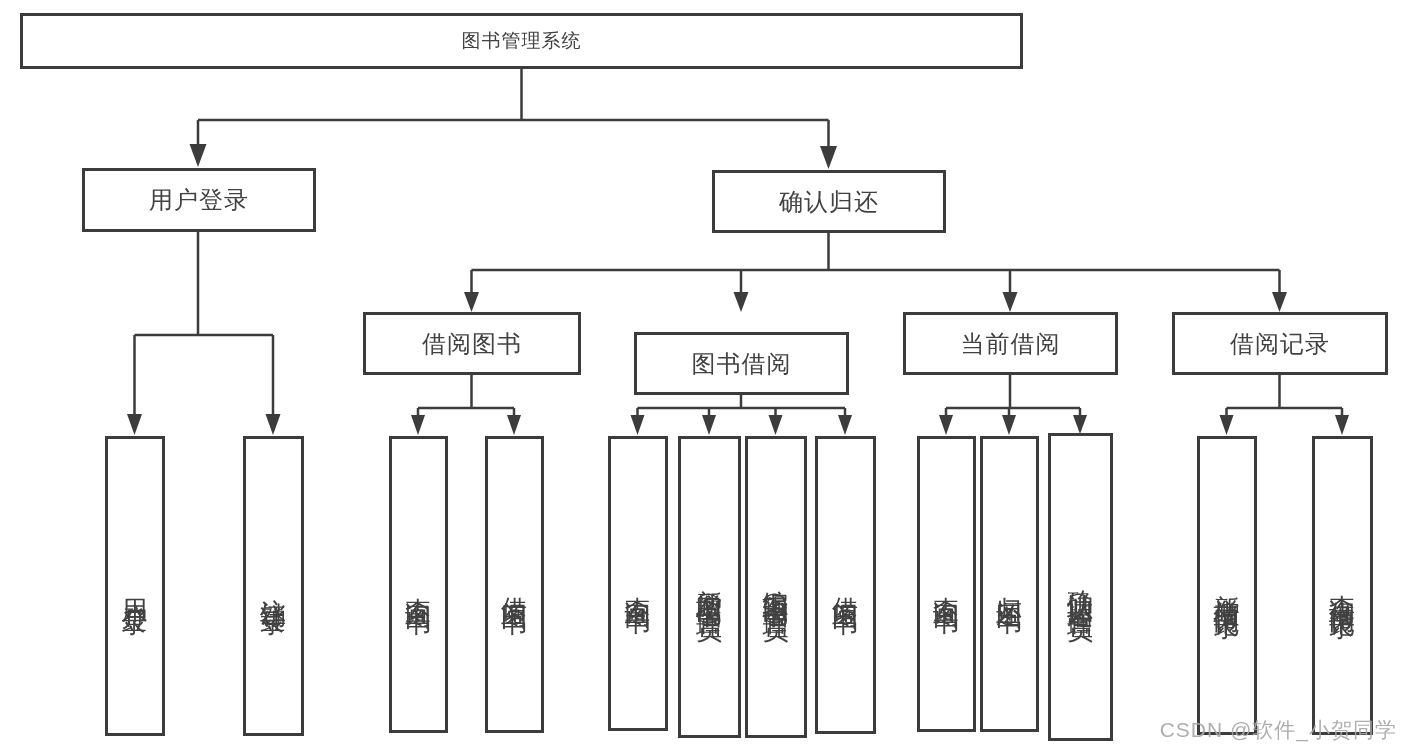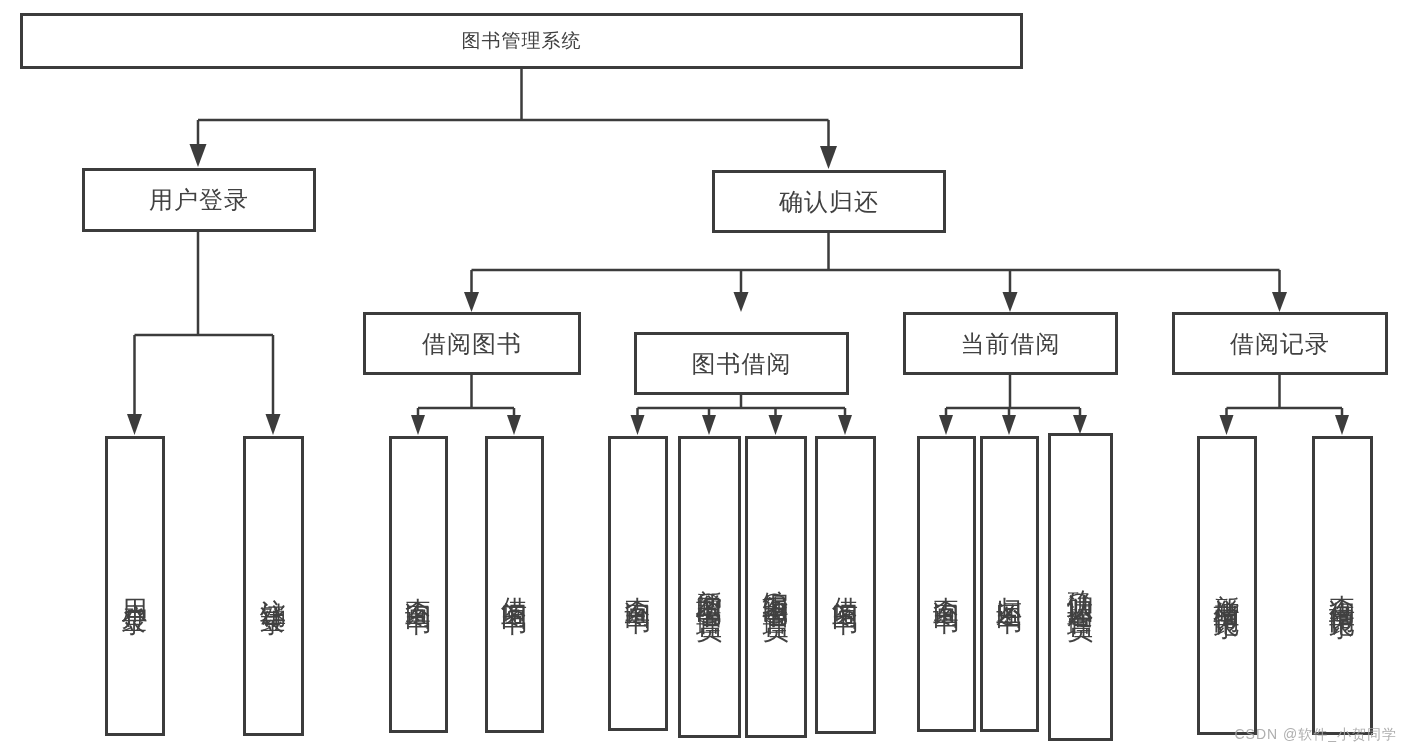--- a/index.html
+++ b/index.html
@@ -29,21 +29,21 @@
     writing-mode:vertical-rl;
     text-orientation:mixed;
     font-size:26px;
     line-height:1;
     letter-spacing:4px;
   }
   #watermark{
     position:absolute;
     right:8px;bottom:3px;
     z-index:3;
-    font-size:14px;
+    font-size:21px;
     color:#a8a8a8;
     opacity:0.92;
     letter-spacing:1px;
     white-space:nowrap;
   }
 </style>
 </head>
 <body>
 
 <div id="stage">

